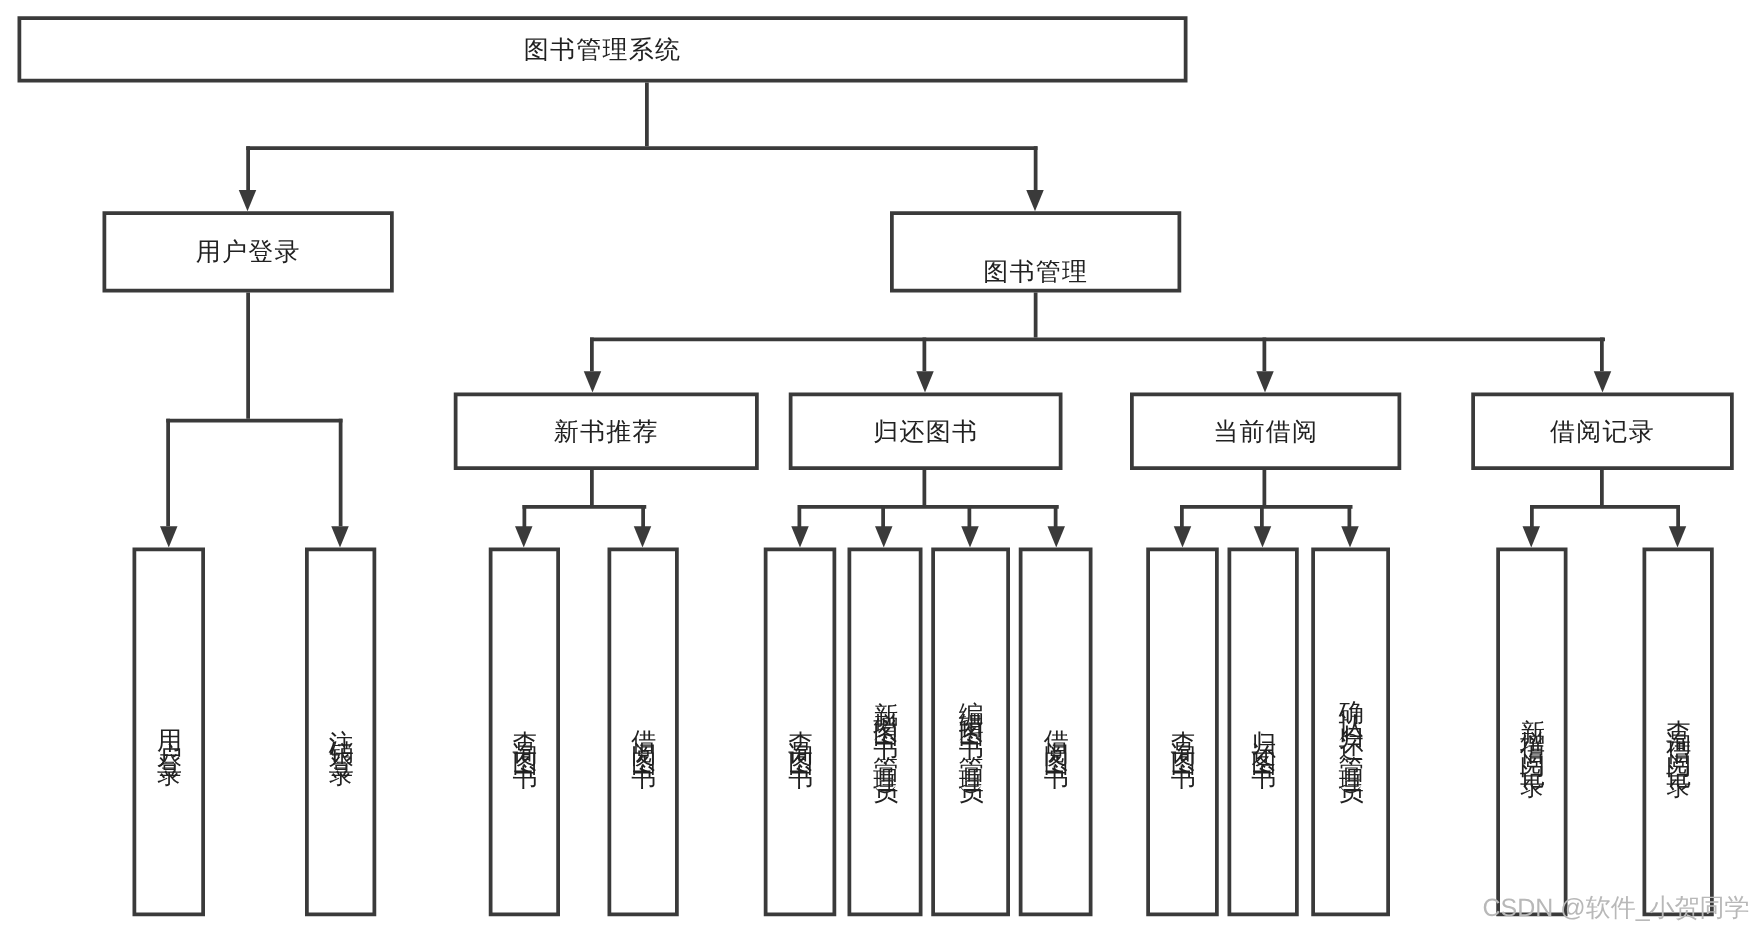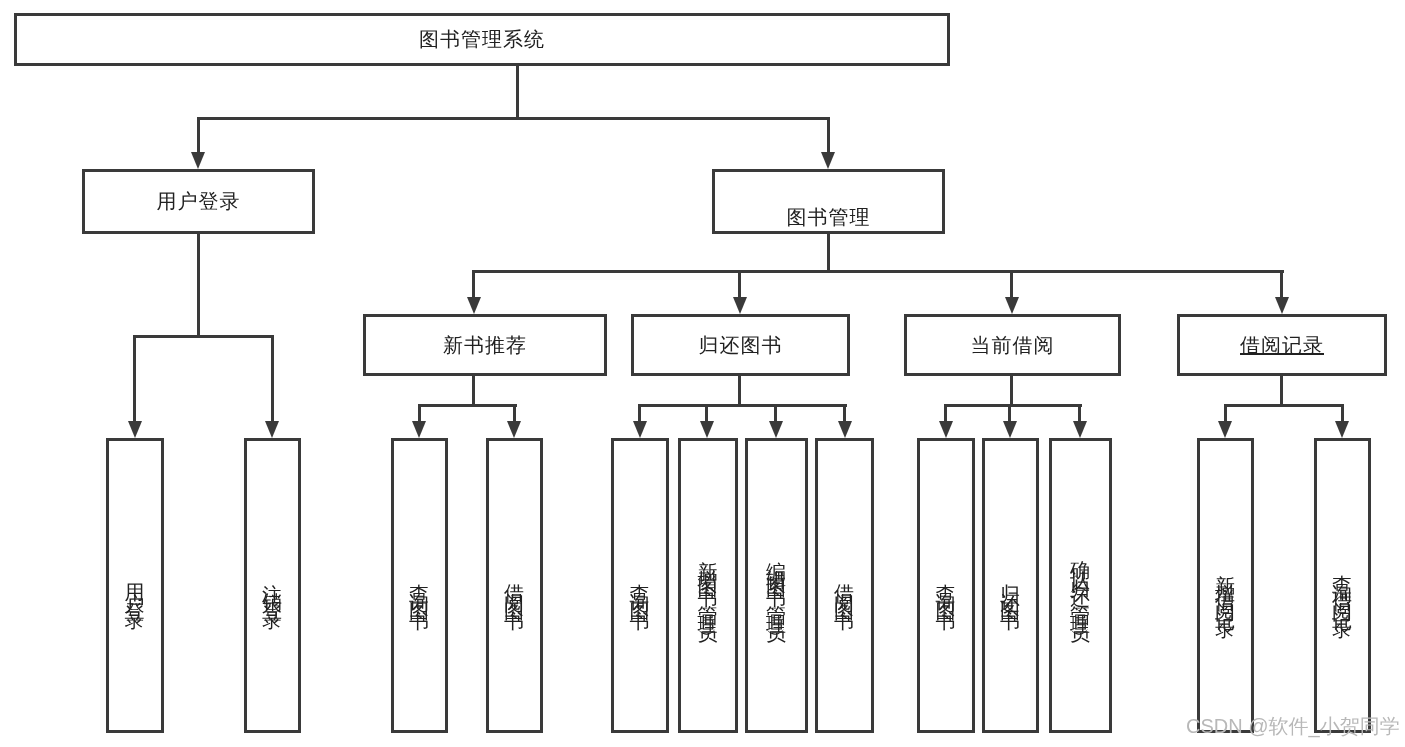--- a/index.html
+++ b/index.html
@@ -90,21 +90,21 @@
 
   <div class="box" style="left:363px; top:314px; width:244px; height:62px;">
     <span>新书推荐</span>
   </div>
   <div class="box" style="left:631px; top:314px; width:219px; height:62px;">
     <span>归还图书</span>
   </div>
   <div class="box" style="left:904px; top:314px; width:217px; height:62px;">
     <span>当前借阅</span>
   </div>
-  <div class="box" style="left:1177px; top:314px; width:210px; height:62px;text-decoration:underline;">
+  <div class="box" style="left:1177px; top:314px; width:210px; height:62px;">
     <span>借阅记录</span>
   </div>
 
   <div class="vl" style="left:472px; top:376px; height:28px;"></div>
   <div class="hl" style="left:418px; top:404px; width:99px;"></div>
   <div class="vl" style="left:418px; top:404px; height:18px;"></div>
   <div class="arr" style="left:412px; top:421px;"></div>
   <div class="vl" style="left:513px; top:404px; height:18px;"></div>
   <div class="arr" style="left:507px; top:421px;"></div>
 

